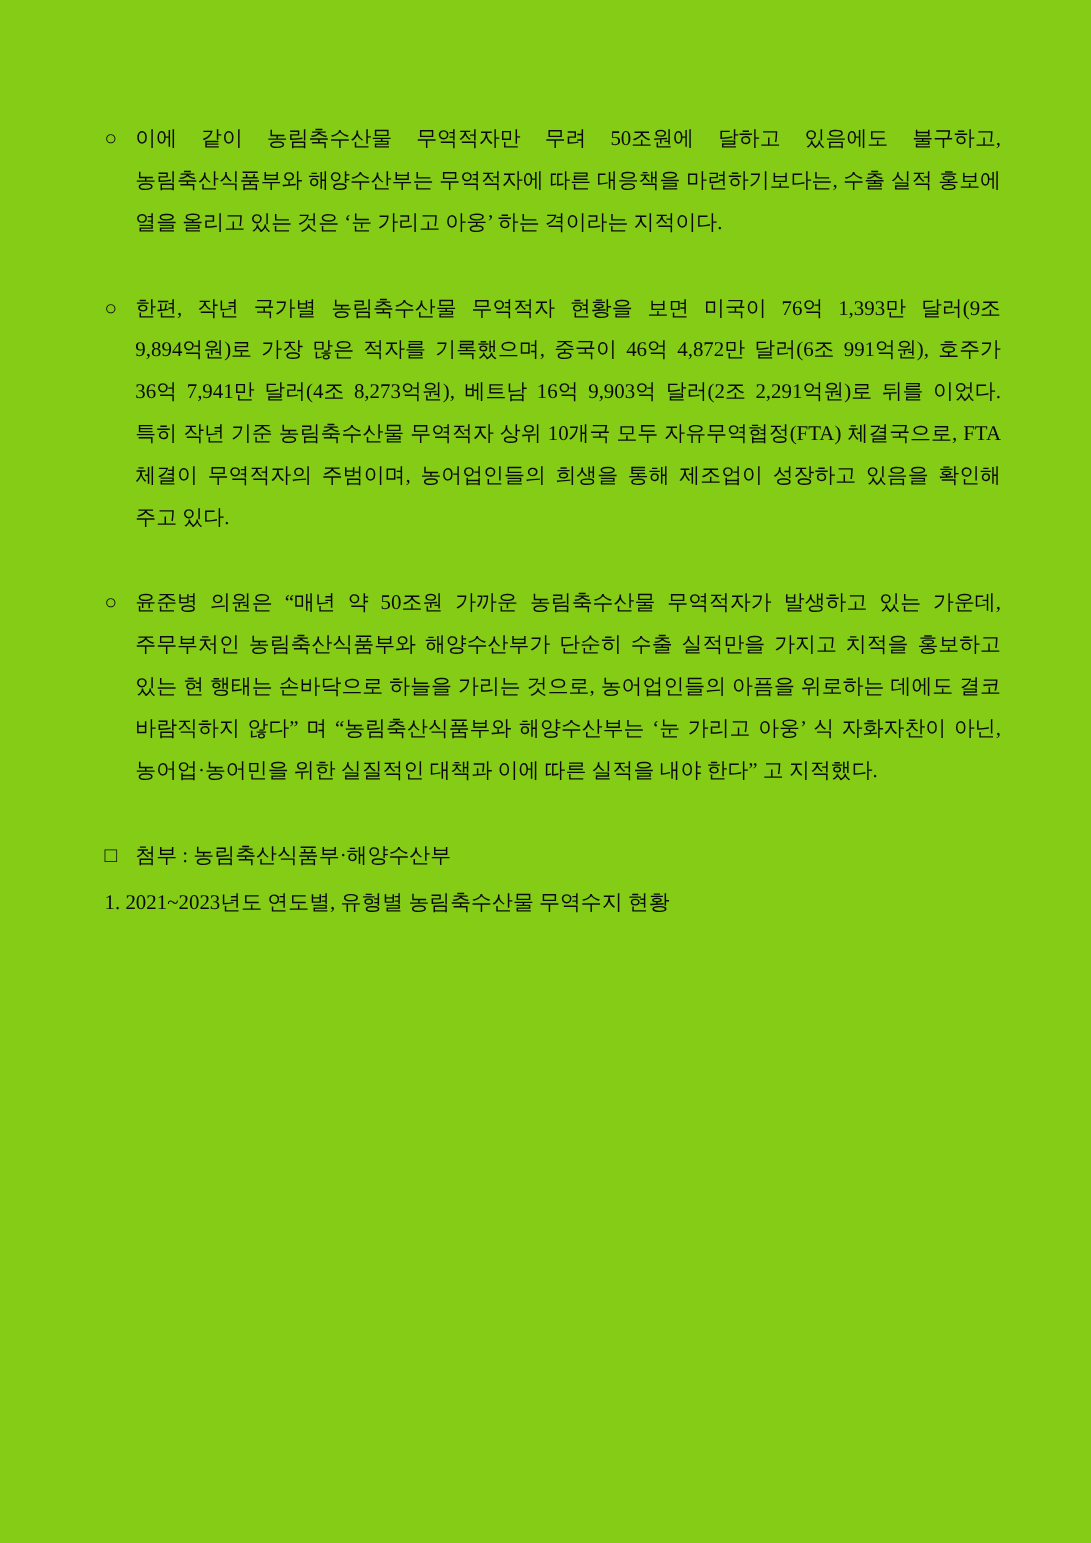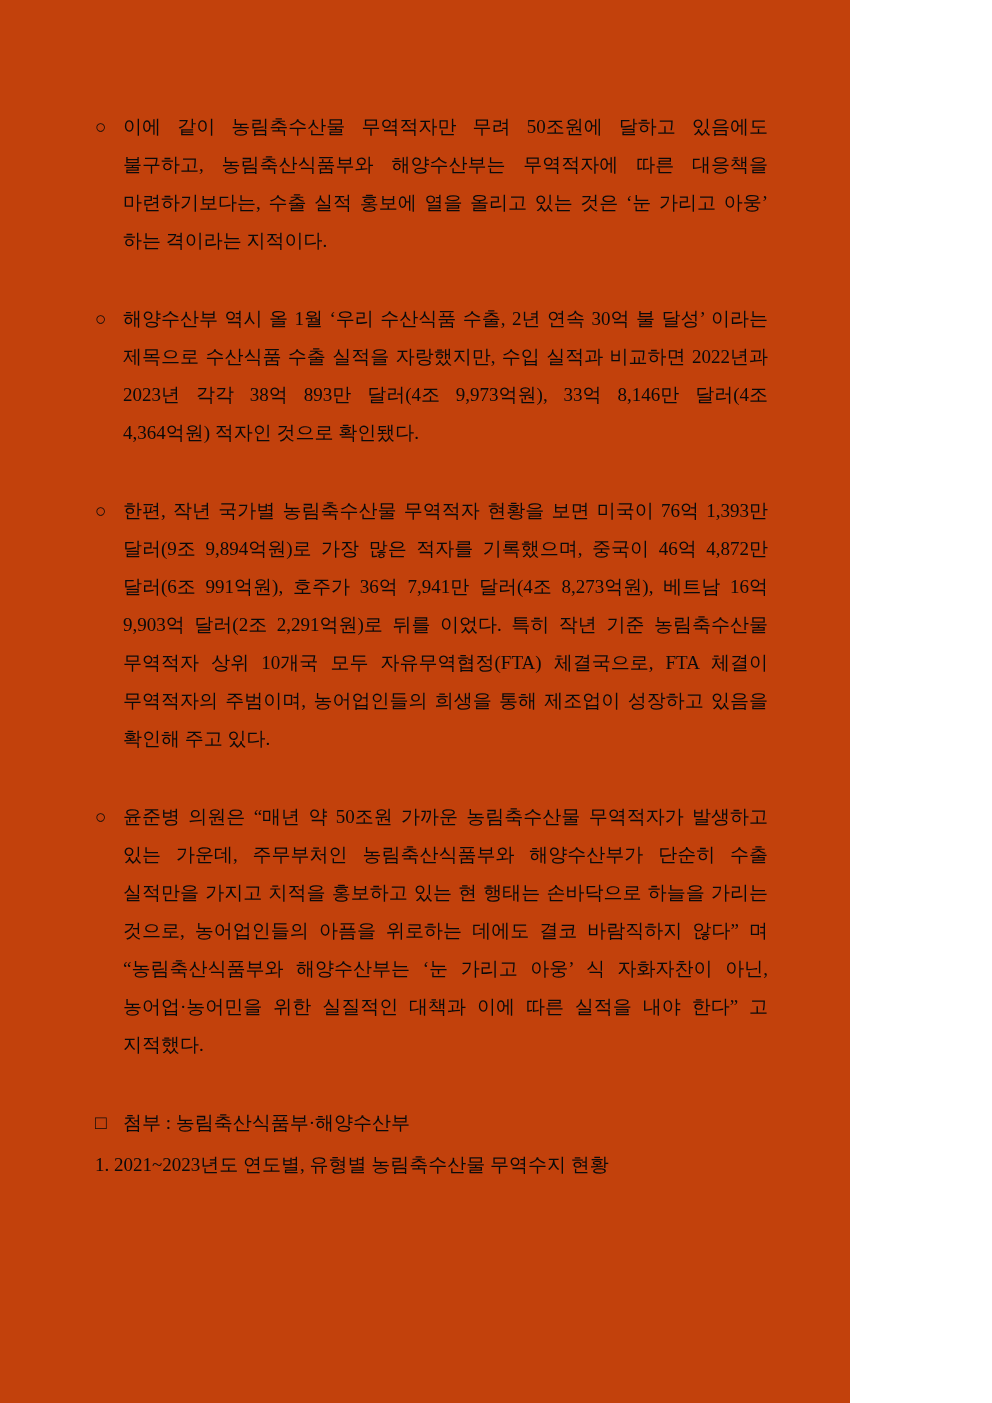--- a/index.html
+++ b/index.html
@@ -2,23 +2,23 @@
 <html><head>
 <meta charset="utf-8">
 <style>
   html, body {
     margin: 0;
     padding: 0;
     background: #ffffff;
   }
   .page {
     position: relative;
-    width: 850px;
+    width: 992px;
     height: 1403px;
-    background: #c2410c;
+    background: #84cc16;
     box-sizing: border-box;
     padding: 108px 82px 0 95px;
     font-family: "Liberation Serif", "DejaVu Serif", serif;
     font-size: 19px;
     line-height: 38px;
     color: #0a0a0a;
     overflow: hidden;
   }
   .para {
     text-align: justify;
@@ -47,21 +47,20 @@
   }
 </style>
 </head>
 <body>
 
 <div class="page">
 
   <p class="para"><span class="bullet">○</span><span>이에 같이 농림축수산물 무역적자만 무려 50조원에 달하고 있음에도 불구하고, 농림축산식품부와 해양수산부는 무역적자에 따른 대응책을 마련하기보다는, 수출 실적 홍보에 열을 올리고 있는 것은 ‘눈 가리고 아웅’ 하는 격이라는 지적이다.</span></p>
 
 
-  <p class="para"><span class="bullet">○</span><span>해양수산부 역시 올 1월 ‘우리 수산식품 수출, 2년 연속 30억 불 달성’ 이라는 제목으로 수산식품 수출 실적을 자랑했지만, 수입 실적과 비교하면 2022년과 2023년 각각 38억 893만 달러(4조 9,973억원), 33억 8,146만 달러(4조 4,364억원) 적자인 것으로 확인됐다.</span></p>
 
   <p class="para"><span class="bullet">○</span><span>한편, 작년 국가별 농림축수산물 무역적자 현황을 보면 미국이 76억 1,393만 달러(9조 9,894억원)로 가장 많은 적자를 기록했으며, 중국이 46억 4,872만 달러(6조 991억원), 호주가 36억 7,941만 달러(4조 8,273억원), 베트남 16억 9,903억 달러(2조 2,291억원)로 뒤를 이었다. 특히 작년 기준 농림축수산물 무역적자 상위 10개국 모두 자유무역협정(FTA) 체결국으로, FTA 체결이 무역적자의 주범이며, 농어업인들의 희생을 통해 제조업이 성장하고 있음을 확인해 주고 있다.</span></p>
 
   <p class="para"><span class="bullet">○</span><span>윤준병 의원은 “매년 약 50조원 가까운 농림축수산물 무역적자가 발생하고 있는 가운데, 주무부처인 농림축산식품부와 해양수산부가 단순히 수출 실적만을 가지고 치적을 홍보하고 있는 현 행태는 손바닥으로 하늘을 가리는 것으로, 농어업인들의 아픔을 위로하는 데에도 결코 바람직하지 않다” 며 “농림축산식품부와 해양수산부는 ‘눈 가리고 아웅’ 식 자화자찬이 아닌, 농어업·농어민을 위한 실질적인 대책과 이에 따른 실적을 내야 한다” 고 지적했다.</span></p>
 
 
   <div class="attachment">
     <p class="attach-title"><span class="attach-bullet">□</span><span>첨부 : 농림축산식품부·해양수산부</span></p>
     <p class="attach-item">1. 2021~2023년도 연도별, 유형별 농림축수산물 무역수지 현황</p>
 

